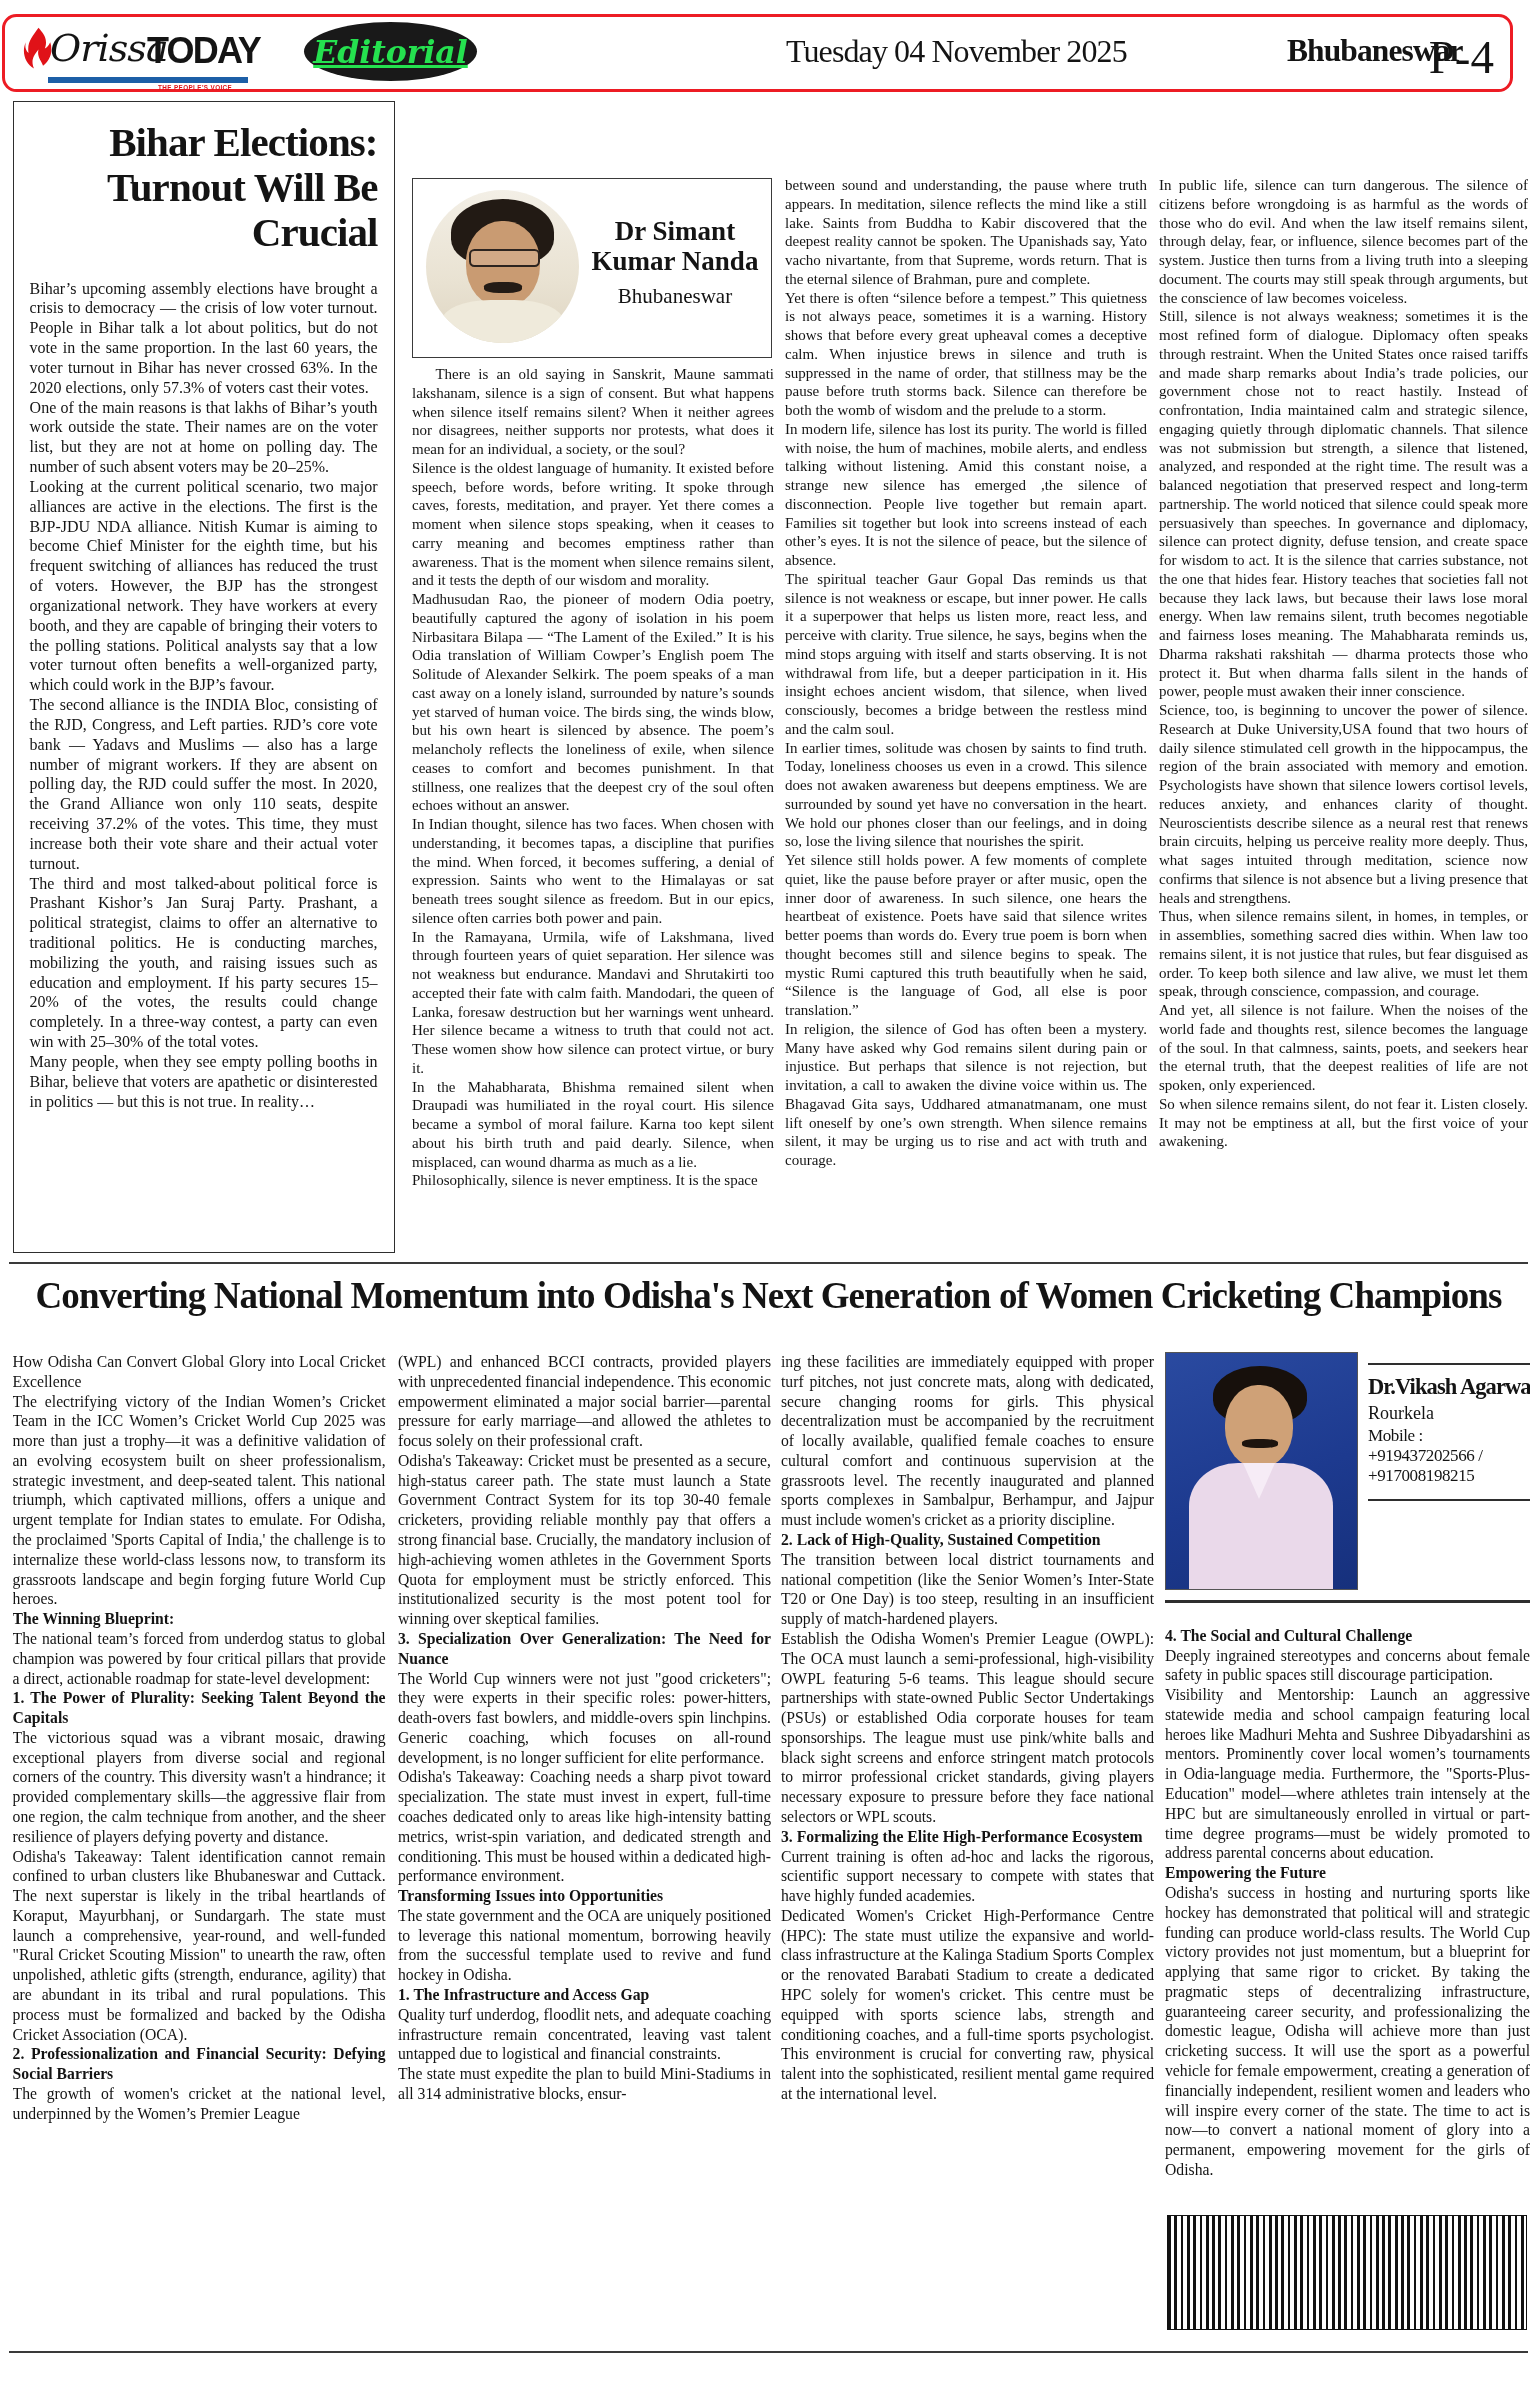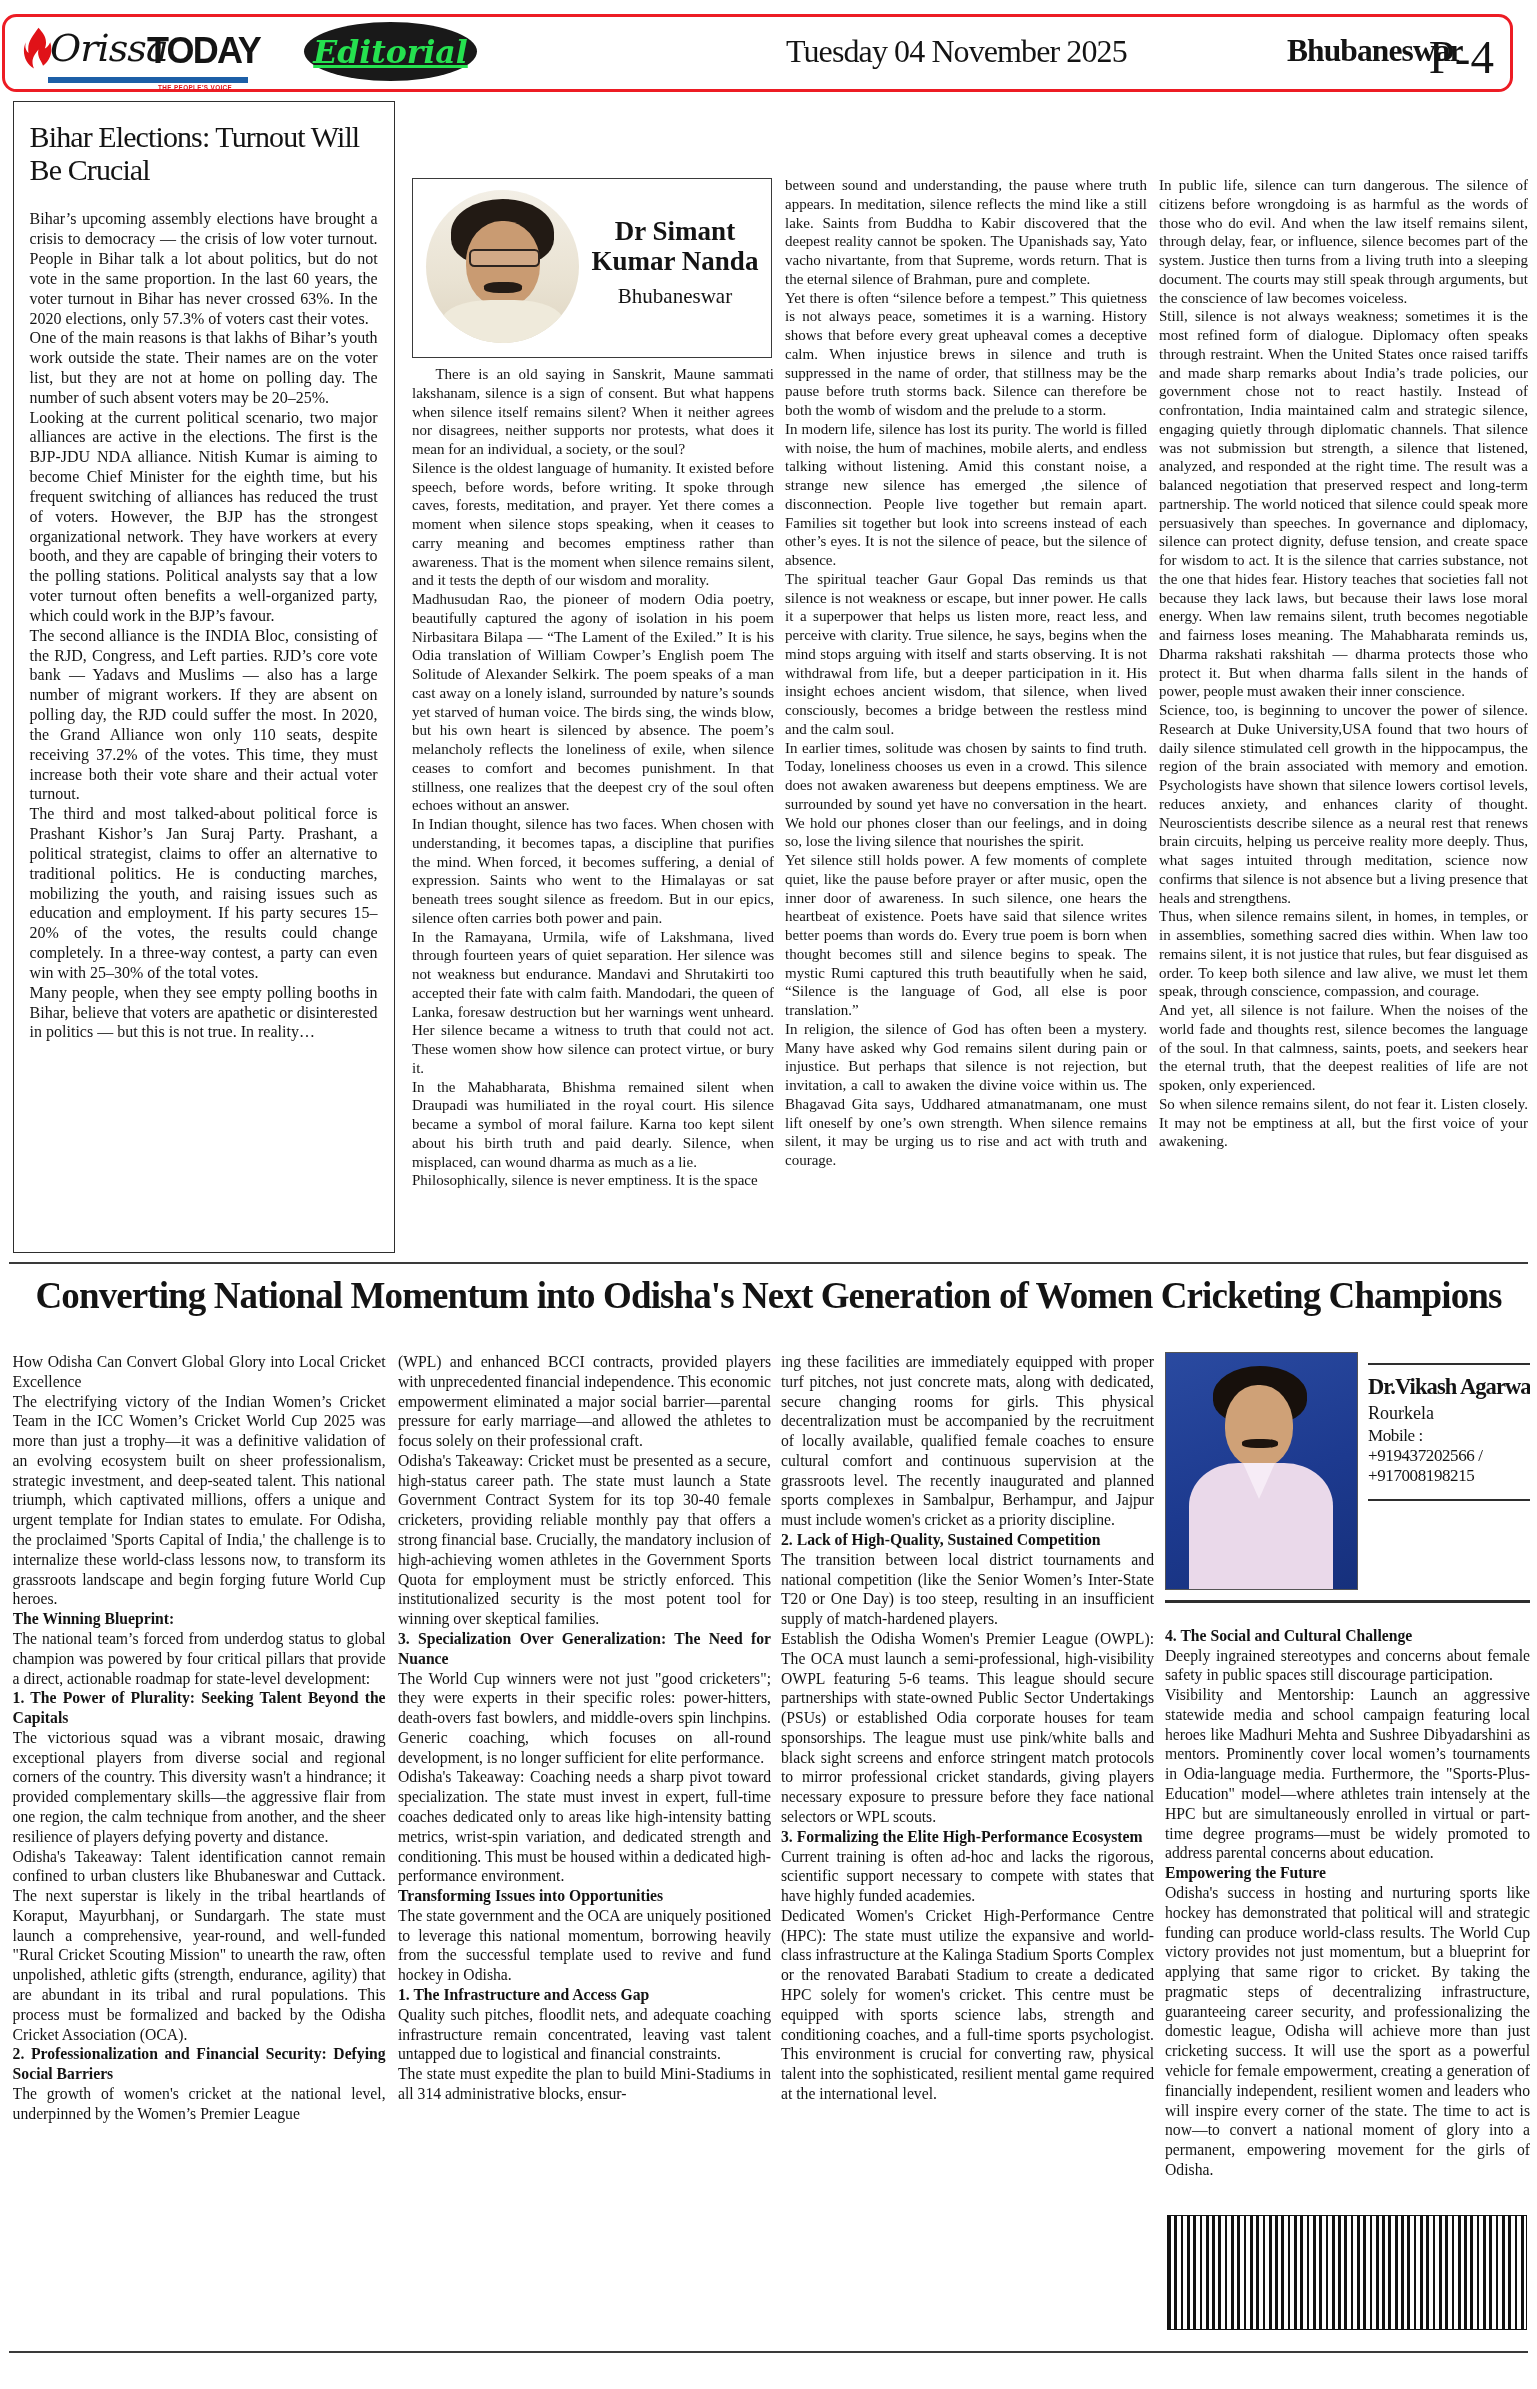--- a/index.html
+++ b/index.html
@@ -27,21 +27,21 @@
   #page-no{position:absolute;right:16px;top:12.6px;font-size:47px;}
 
   
   .para{margin:0;text-align:justify;}
   .para.head{font-weight:bold;}
   .para.ind{text-indent:23.4px;}
 
   
   #bihar-box{position:absolute;left:12.6px;top:101px;width:382px;height:1152px;
              border:1.8px solid #2e2e2e;padding:14.4px 16px;box-sizing:border-box;overflow:hidden;}
-  #bihar-title{font-size:30px;line-height:1.1;font-weight:normal;letter-spacing:-0.9px;margin:3.6px 0 23.4px 0;}
+  #bihar-title{font-size:41px;line-height:1.1;font-weight:bold;letter-spacing:-0.9px;margin:3.6px 0 23.4px 0;text-align:right;}
   #bihar-box .para{font-size:16px;line-height:1.24;}
 
   
   #silence-title{position:absolute;left:410px;top:121px;width:1118px;text-align:center;
                  font-size:44px;font-weight:bold;letter-spacing:-0.9px;white-space:nowrap;}
   #author1-box{position:absolute;left:412px;top:178px;width:360px;height:180px;
                border:1.8px solid #3a3a3a;box-sizing:border-box;}
   .photo-circle{position:absolute;left:12.6px;top:10.8px;width:153px;height:153px;border-radius:50%;
                 background:linear-gradient(180deg,#f3efe6 0%,#e9e2d2 60%,#ded5c2 100%);overflow:hidden;}
   .photo-circle .hair{position:absolute;left:25px;top:9px;width:103px;height:67px;border-radius:50% 50% 40% 40%;background:#221a14;}
@@ -185,21 +185,21 @@
     </div>
   <div id="cr-col2" class="cricketcol">
       <p class="para">(WPL) and enhanced BCCI contracts, provided players with unprecedented financial independence. This economic empowerment eliminated a major social barrier—parental pressure for early marriage—and allowed the athletes to focus solely on their professional craft.</p>
       <p class="para">Odisha's Takeaway: Cricket must be presented as a secure, high-status career path. The state must launch a State Government Contract System for its top 30-40 female cricketers, providing reliable monthly pay that offers a strong financial base. Crucially, the mandatory inclusion of high-achieving women athletes in the Government Sports Quota for employment must be strictly enforced. This institutionalized security is the most potent tool for winning over skeptical families.</p>
       <p class="para head">3. Specialization Over Generalization: The Need for Nuance</p>
       <p class="para">The World Cup winners were not just "good cricketers"; they were experts in their specific roles: power-hitters, death-overs fast bowlers, and middle-overs spin linchpins. Generic coaching, which focuses on all-round development, is no longer sufficient for elite performance.</p>
       <p class="para">Odisha's Takeaway: Coaching needs a sharp pivot toward specialization. The state must invest in expert, full-time coaches dedicated only to areas like high-intensity batting metrics, wrist-spin variation, and dedicated strength and conditioning. This must be housed within a dedicated high-performance environment.</p>
       <p class="para head">Transforming Issues into Opportunities</p>
       <p class="para">The state government and the OCA are uniquely positioned to leverage this national momentum, borrowing heavily from the successful template used to revive and fund hockey in Odisha.</p>
       <p class="para head">1. The Infrastructure and Access Gap</p>
-      <p class="para">Quality such pitches, floodlit nets, and adequate coaching infrastructure remain concentrated, leaving vast talent untapped due to logistical and financial constraints.</p>
+      <p class="para">Quality turf underdog, floodlit nets, and adequate coaching infrastructure remain concentrated, leaving vast talent untapped due to logistical and financial constraints.</p>
       <p class="para">The state must expedite the plan to build Mini-Stadiums in all 314 administrative blocks, ensur-</p>
     </div>
   <div id="cr-col3" class="cricketcol">
       <p class="para">ing these facilities are immediately equipped with proper turf pitches, not just concrete mats, along with dedicated, secure changing rooms for girls. This physical decentralization must be accompanied by the recruitment of locally available, qualified female coaches to ensure cultural comfort and continuous supervision at the grassroots level. The recently inaugurated and planned sports complexes in Sambalpur, Berhampur, and Jajpur must include women's cricket as a priority discipline.</p>
       <p class="para head">2. Lack of High-Quality, Sustained Competition</p>
       <p class="para">The transition between local district tournaments and national competition (like the Senior Women’s Inter-State T20 or One Day) is too steep, resulting in an insufficient supply of match-hardened players.</p>
       <p class="para">Establish the Odisha Women's Premier League (OWPL): The OCA must launch a semi-professional, high-visibility OWPL featuring 5-6 teams. This league should secure partnerships with state-owned Public Sector Undertakings (PSUs) or established Odia corporate houses for team sponsorships. The league must use pink/white balls and black sight screens and enforce stringent match protocols to mirror professional cricket standards, giving players necessary exposure to pressure before they face national selectors or WPL scouts.</p>
       <p class="para head">3. Formalizing the Elite High-Performance Ecosystem</p>
       <p class="para">Current training is often ad-hoc and lacks the rigorous, scientific support necessary to compete with states that have highly funded academies.</p>
       <p class="para">Dedicated Women's Cricket High-Performance Centre (HPC): The state must utilize the expansive and world-class infrastructure at the Kalinga Stadium Sports Complex or the renovated Barabati Stadium to create a dedicated HPC solely for women's cricket. This centre must be equipped with sports science labs, strength and conditioning coaches, and a full-time sports psychologist. This environment is crucial for converting raw, physical talent into the sophisticated, resilient mental game required at the international level.</p>

